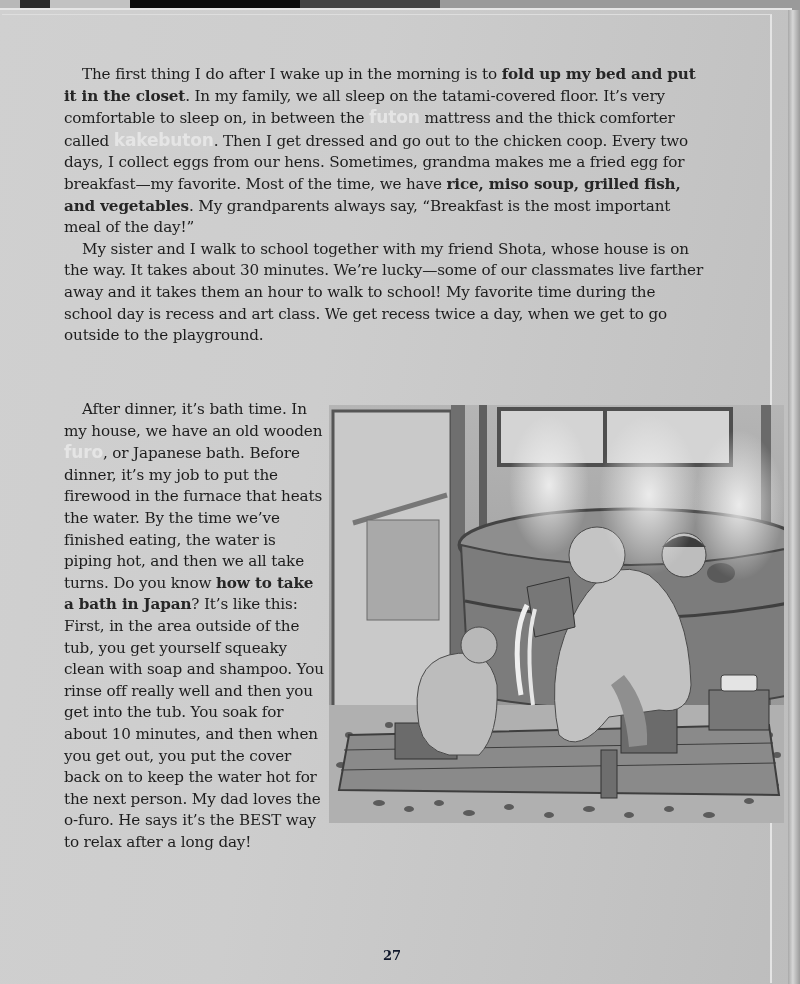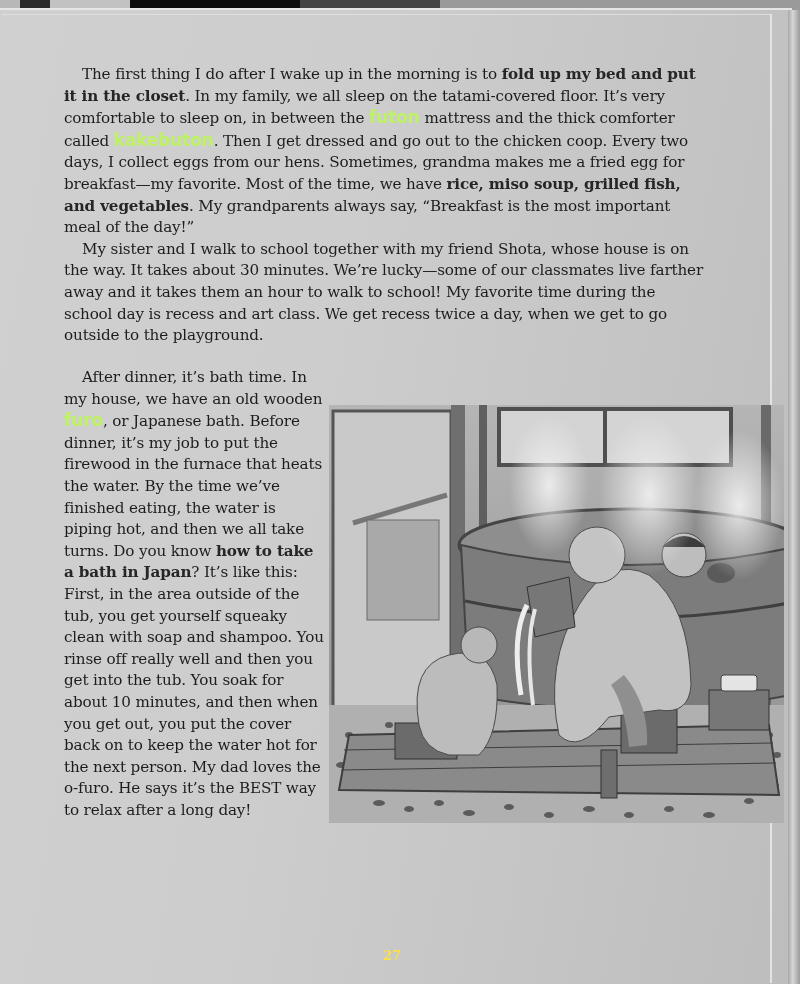--- a/index.html
+++ b/index.html
@@ -32,35 +32,35 @@
       line-height: 21.6px;
       letter-spacing: -0.15px;
     }
     .full-block {
       position: absolute; left: 64px; top: 64px; width: 640px;
     }
     .para { margin: 0; text-indent: 18px; }
     .bold { font-weight: bold; color: #262626; }
     .sans-bold {
       font-family: "DejaVu Sans", sans-serif; font-weight: bold;
-      font-size: 17px; color: #bef264; text-align: center;
+      font-size: 17px; color: #e5e5e5; text-align: center;
     }
     .col-block {
-      position: absolute; left: 64px; top: 367px; width: 262px;
+      position: absolute; left: 64px; top: 399px; width: 262px;
     }
     .illustration {
       position: absolute; left: 329px; top: 405px; width: 455px; height: 418px;
       background: #d8d8d8;
       overflow: hidden;
     }
     .illustration svg { display: block; }
     .page-number {
       position: absolute; left: 383px; top: 948px;
       font-family: "DejaVu Serif", serif; font-weight: bold; font-size: 13px;
-      color: #fde047;
+      color: #0f172a;
     }
   </style>
 </head>
 <body>
 
 <div class="top-shadow"></div>
 
 <div class="page">
   <div class="inner-frame"></div>
 </div>

